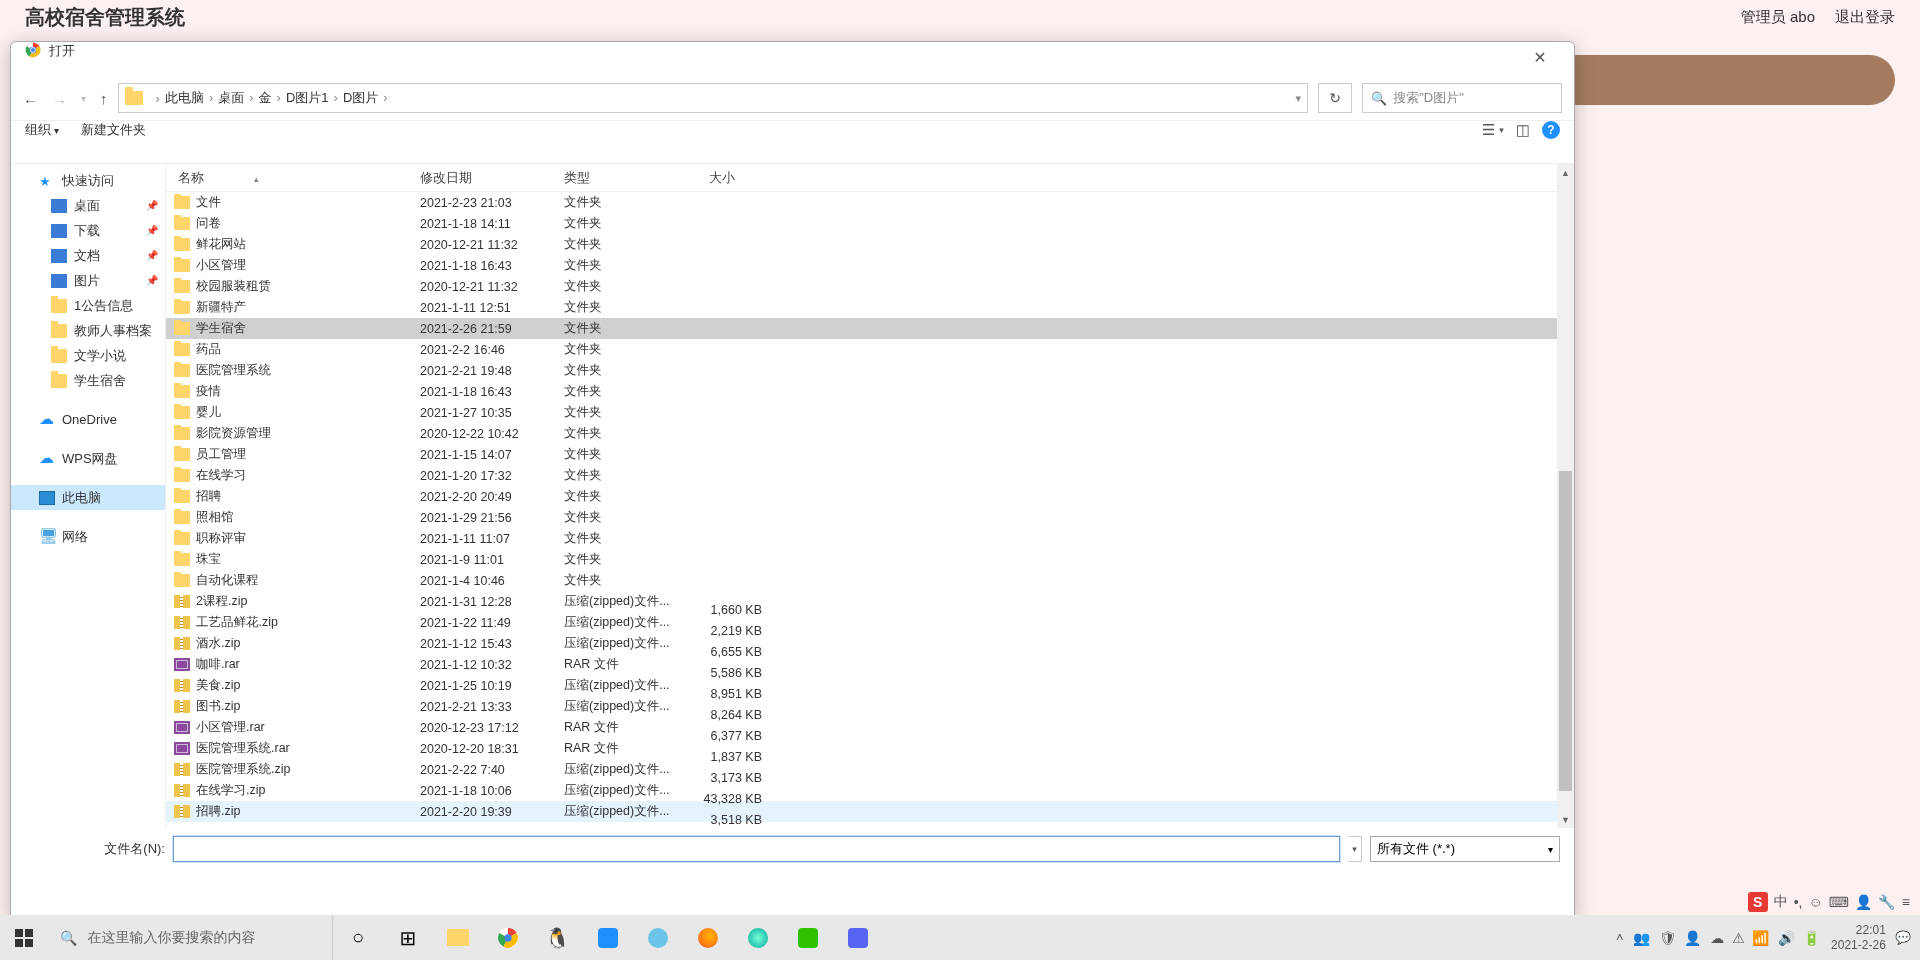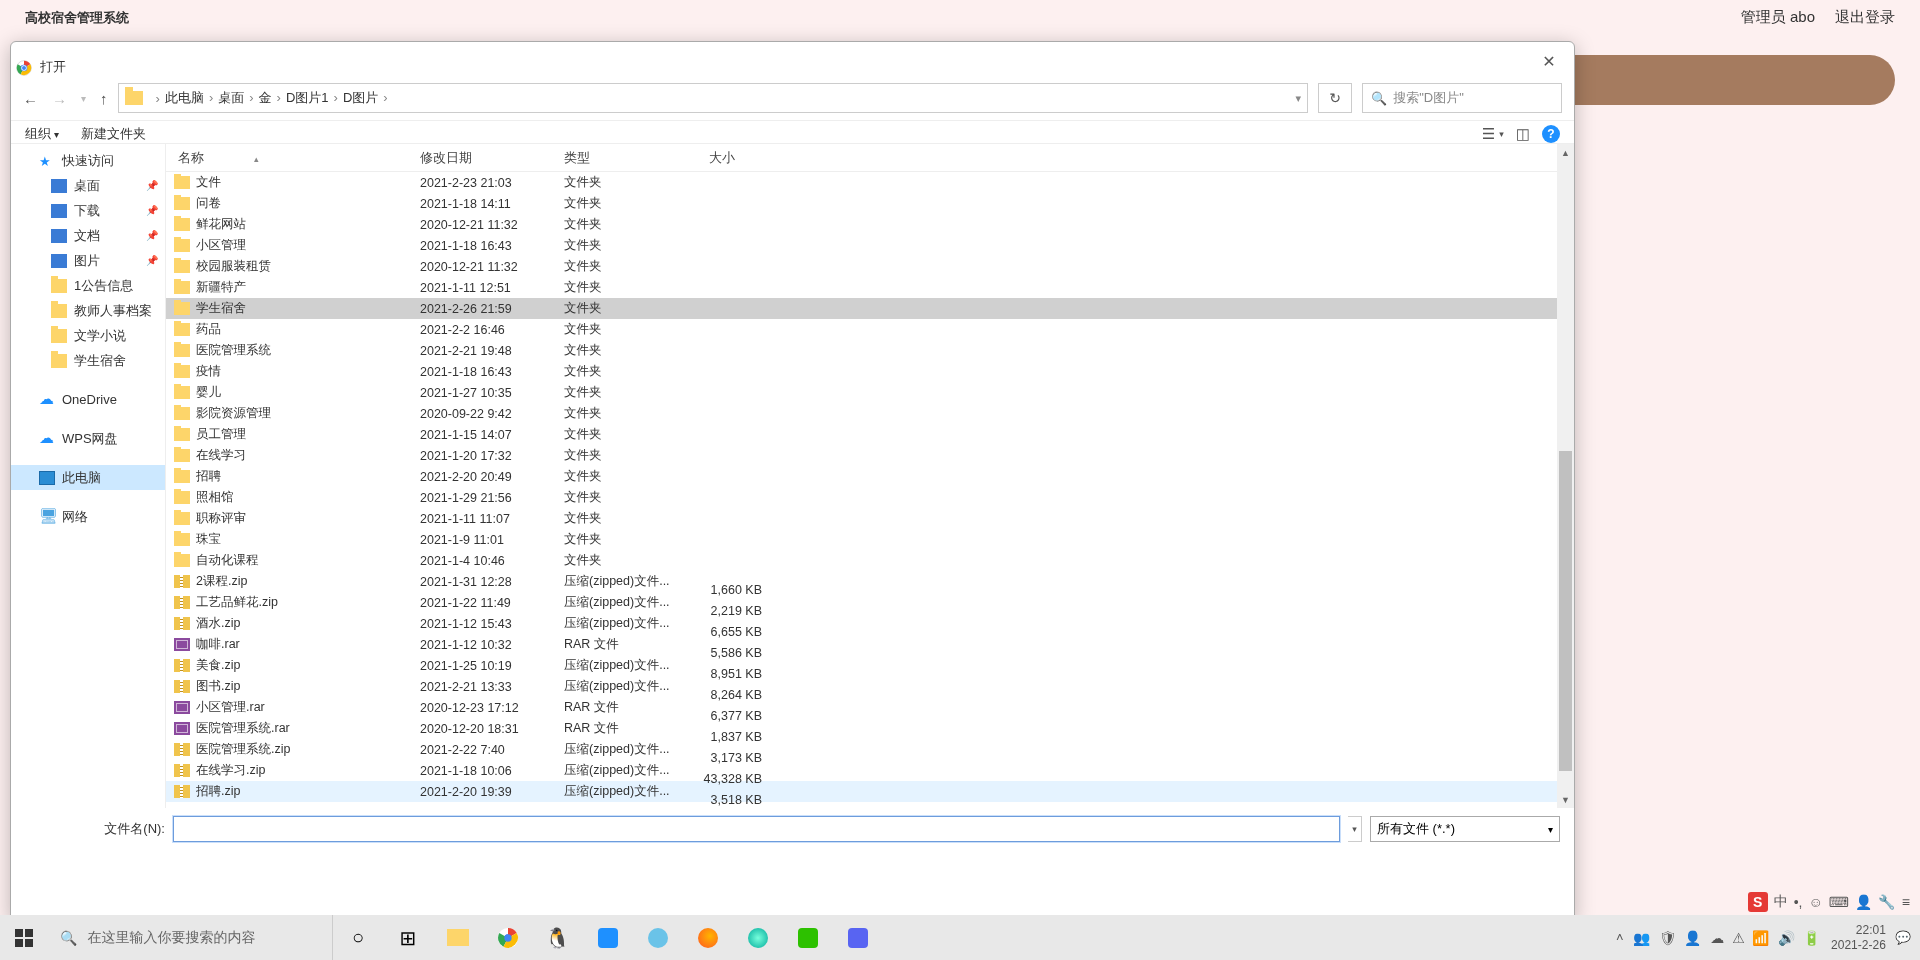--- a/index.html
+++ b/index.html
@@ -1,48 +1,48 @@
 <!DOCTYPE html>
 <html><head>
 <meta charset="utf-8">
 <style>
 * { margin: 0; padding: 0; box-sizing: border-box; font-family: "Microsoft YaHei", "Segoe UI", sans-serif; }
 body { width: 1920px; height: 960px; background: #fdf0f0; overflow: hidden; position: relative; }
 
 .app-header { height: 35px; display: flex; align-items: center; padding: 0 25px; }
-.app-title { font-size: 13px; font-weight: bold; color: #333; }
+.app-title { font-size: 20px; font-weight: bold; color: #333; }
 .app-header-right { margin-left: auto; font-size: 15px; color: #333; display: flex; gap: 20px; }
 
 .sidebar-collapsed { position: absolute; left: 10px; top: 55px; width: 200px; height: 50px; background: #a57b5f; border-radius: 25px; }
 .main-banner { position: absolute; left: 230px; top: 55px; right: 25px; height: 50px; background: #a57b5f; border-radius: 25px; }
 
 .dialog-overlay { position: absolute; left: 10px; top: 41px; width: 1565px; height: 880px; background: #fff; border: 1px solid #aaa; box-shadow: 0 4px 20px rgba(0,0,0,.25); border-radius: 6px; }
 
-.dialog-titlebar { height: 34px; display: flex; align-items: flex-end; padding: 0 5px; }
+.dialog-titlebar { height: 34px; display: flex; align-items: flex-start; padding: 0 14px; }
 .chrome-icon { width: 16px; height: 16px; margin-right: 8px; }
 .chrome-icon svg { width: 16px; height: 16px; }
 .dialog-title { font-size: 13px; color: #333; }
 .close-btn { margin-left: auto; width: 40px; height: 30px; display: flex; align-items: center; justify-content: center; font-size: 16px; cursor: pointer; color:#555; }
 
 .dialog-toolbar { height: 44px; display: flex; align-items: center; padding: 0 12px; gap: 10px; }
 .nav-arrows { display: flex; align-items: center; gap: 14px; font-size: 15px; color: #555; }
 .nav-arrows span.disabled { color: #bbb; }
 
 .addr-wrap { flex: 1; height: 30px; border: 1px solid #ccc; display: flex; align-items: center; padding: 0 6px; font-size: 13px; background:#fff; }
 .folder-ico-small { width: 18px; height: 14px; background: #fdd56a; margin-right: 8px; position: relative; }
 .folder-ico-small:before { content:""; position:absolute; left:0; top:-4px; width:8px; height:4px; background:#fdd56a; }
 .crumb { color: #333; }
 .crumb-sep { color: #888; margin: 0 5px; }
 .addr-dd { margin-left:auto; color:#888; font-size:11px; }
 
 .refresh-btn { width:34px; height:30px; border:1px solid #ccc; display:flex; align-items:center; justify-content:center; font-size:14px; color:#555; }
 
 .search-wrap { width: 200px; height: 30px; border: 1px solid #ccc; display: flex; align-items: center; padding: 0 8px; font-size: 13px; color: #888; gap:6px; }
 
-.dialog-toolbar2 { height: 24px; display: flex; align-items: flex-end; padding: 0 14px; font-size: 13px; color: #333; border-top:1px solid #eee; border-bottom:1px solid #eee; }
+.dialog-toolbar2 { height: 44px; display: flex; align-items: flex-start; padding: 0 14px; font-size: 13px; color: #333; border-top:1px solid #eee; border-bottom:1px solid #eee; }
 .org-btn, .newfold-btn { margin-right: 22px; display:flex; align-items:center; gap:3px; }
 .tb2-right { margin-left: auto; display: flex; align-items: center; gap: 12px; font-size: 15px; color: #555; }
 .view-ctrl { display:flex; align-items:center; gap:4px; }
 .help-circ { width:18px; height:18px; border-radius:50%; background:#1e90ff; color:#fff; font-size:12px; display:flex; align-items:center; justify-content:center; font-weight:bold; }
 
 .dialog-body { display: flex; height: 664px; position: relative; }
 
 .tree { width: 155px; border-right: 1px solid #eee; padding: 4px 0; overflow: hidden; }
 .tree-item { display: flex; align-items: center; padding: 2px 6px 2px 28px; font-size: 13px; color: #333; height: 25px; gap:7px; }
 .tree-item.indent1 { padding-left: 40px; }
@@ -361,21 +361,21 @@
             </div>
             <div class="fcell-date">2021-1-27 10:35</div>
             <div class="fcell-type">文件夹</div>
             <div class="fcell-size"></div>
           </div>
           <div class="frow">
             <div class="fcell-name">
               <span class="fico folder"></span>
               <span>影院资源管理</span>
             </div>
-            <div class="fcell-date">2020-09-22 9:42</div>
+            <div class="fcell-date">2020-12-22 10:42</div>
             <div class="fcell-type">文件夹</div>
             <div class="fcell-size"></div>
           </div>
           <div class="frow">
             <div class="fcell-name">
               <span class="fico folder"></span>
               <span>员工管理</span>
             </div>
             <div class="fcell-date">2021-1-15 14:07</div>
             <div class="fcell-type">文件夹</div>

